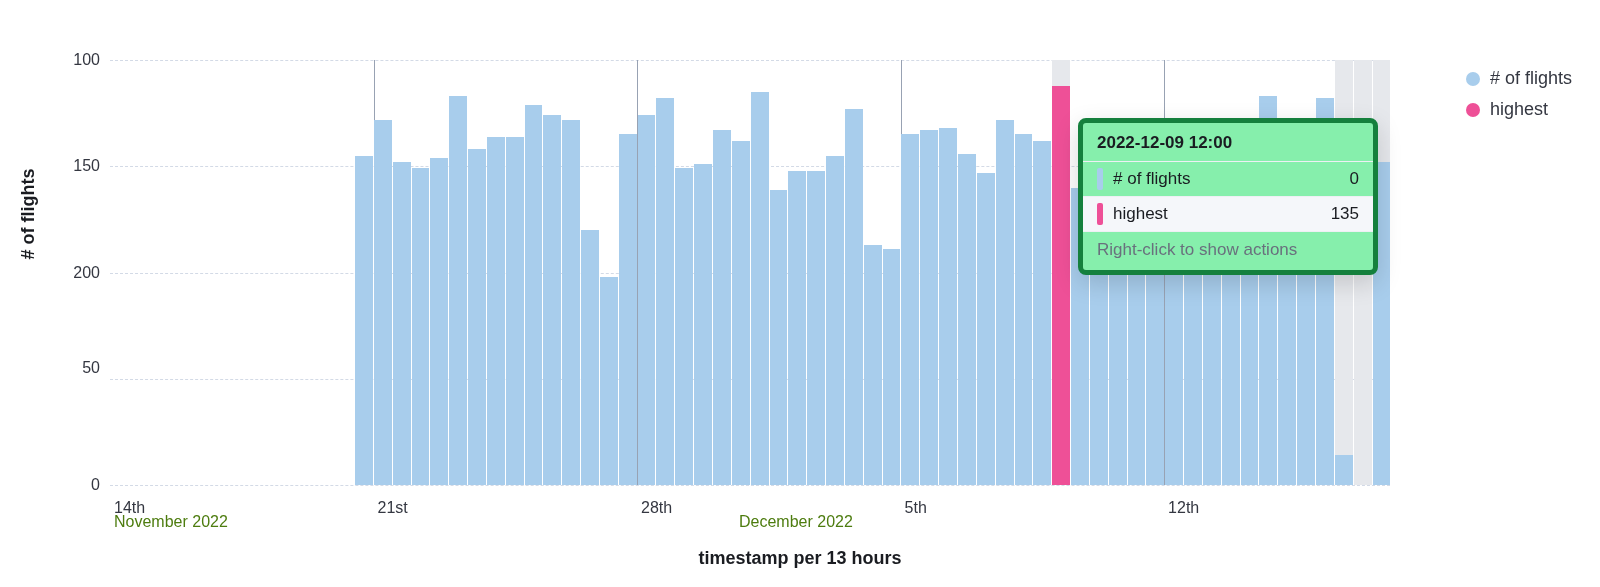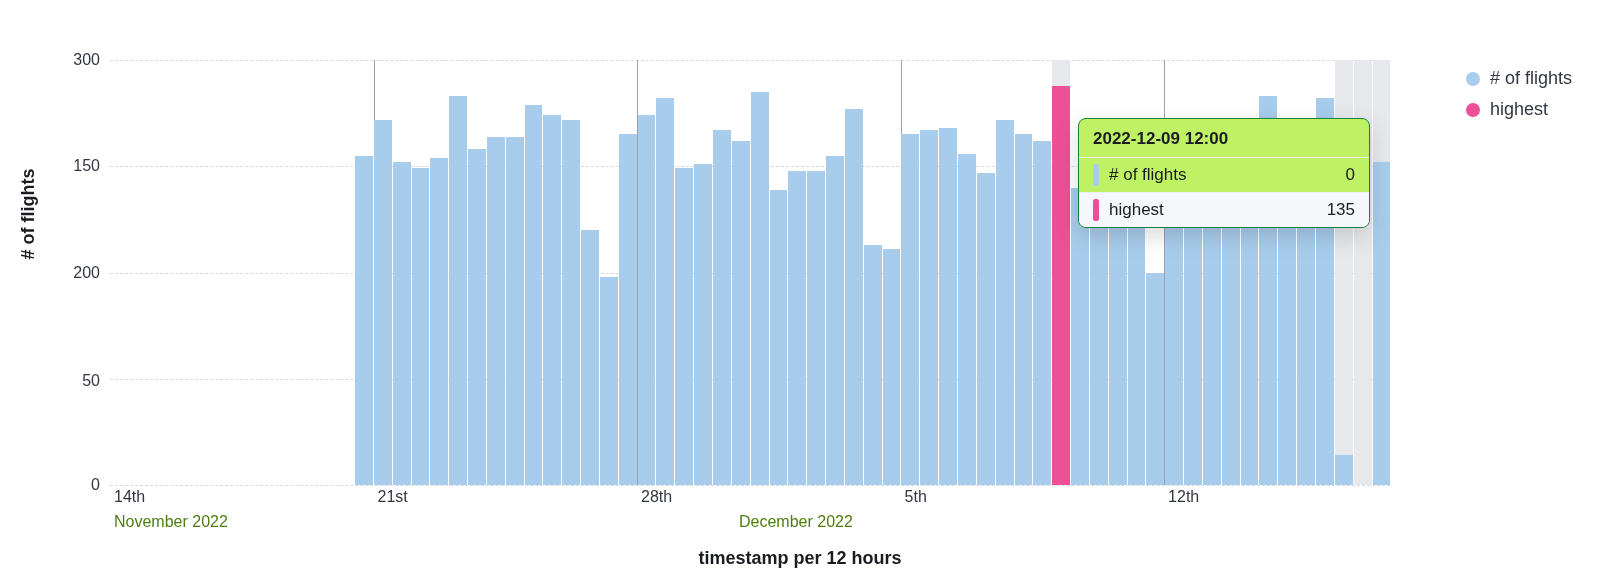--- a/index.html
+++ b/index.html
@@ -85,21 +85,21 @@
   .vline {
     position: absolute;
     top: 0;
     bottom: 0;
     width: 0;
     border-left: 1px solid #98a2b3;
   }
   .x-tick {
     position: absolute;
     top: 100%;
-    margin-top: 3px;
+    margin-top: 14px;
     font-size: 16px;
     color: #343741;
     white-space: nowrap;
   }
   .x-tick.sub {
     margin-top: 28px;
     color: #4d7c0f;
   }
   .legend {
     position: absolute;
@@ -115,22 +115,22 @@
     margin-bottom: 10px;
   }
   .swatch {
     width: 14px;
     height: 14px;
     border-radius: 50%;
     display: inline-block;
   }
   .tooltip {
     position: absolute;
-    background: #bef264;
-    border: 1px solid #15803d;
+    background: #86efac;
+    border: 5px solid #15803d;
     border-radius: 8px;
     box-shadow: 0 8px 24px rgba(0,0,0,0.15);
     width: 290px;
     font-size: 17px;
     overflow: hidden;
   }
   .tooltip-title {
     padding: 10px 14px 8px 14px;
     font-weight: 700;
     font-size: 17px;
@@ -160,33 +160,33 @@
     color: #69707d;
     border-top: 1px solid #eef0f4;
   }
 </style>
 </head>
 <body>
 
 <div class="chart">
 
   <div class="y-label"># of flights</div>
-  <div class="x-label">timestamp per 12 hours</div>
+  <div class="x-label">timestamp per 13 hours</div>
 
   <div class="plot" id="plot">
       <div class="grid-line" style="top: 425px;"></div>
       <div class="y-tick" style="top: 425px;">0</div>
       <div class="grid-line" style="top: 318.75px;"></div>
-      <div class="y-tick" style="top: 321px;">50</div>
+      <div class="y-tick" style="top: 308px;">50</div>
       <div class="grid-line" style="top: 212.5px;"></div>
       <div class="y-tick" style="top: 212.5px;">200</div>
       <div class="grid-line" style="top: 106.25px;"></div>
       <div class="y-tick" style="top: 106.25px;">150</div>
       <div class="grid-line" style="top: 0px;"></div>
-      <div class="y-tick" style="top: 0px;">300</div>
+      <div class="y-tick" style="top: 0px;">100</div>
       <div class="x-tick" style="left: 4px;">14th</div>
       <div class="x-tick sub" style="left: 4px;">November 2022</div>
       <div class="vline" style="left: 263.529px;"></div>
       <div class="x-tick" style="left: 267.529px;">21st</div>
       <div class="vline" style="left: 527.059px;"></div>
       <div class="x-tick" style="left: 531.059px;">28th</div>
       <div class="x-tick sub" style="left: 629px;">December 2022</div>
       <div class="vline" style="left: 790.588px;"></div>
       <div class="x-tick" style="left: 794.588px;">5th</div>
       <div class="vline" style="left: 1054.12px;"></div>
@@ -392,15 +392,16 @@
     <div class="tooltip-row">
       <span class="tt-swatch" style="background:#a8cdec"></span>
       <span class="tt-label"># of flights</span>
       <span class="tt-val">0</span>
     </div>
     <div class="tooltip-row hl">
       <span class="tt-swatch" style="background:#ee5097"></span>
       <span class="tt-label">highest</span>
       <span class="tt-val">135</span>
     </div>
+    <div class="tooltip-hint">Right-click to show actions</div>
   </div>
 
 </div>
 
 </body></html>

